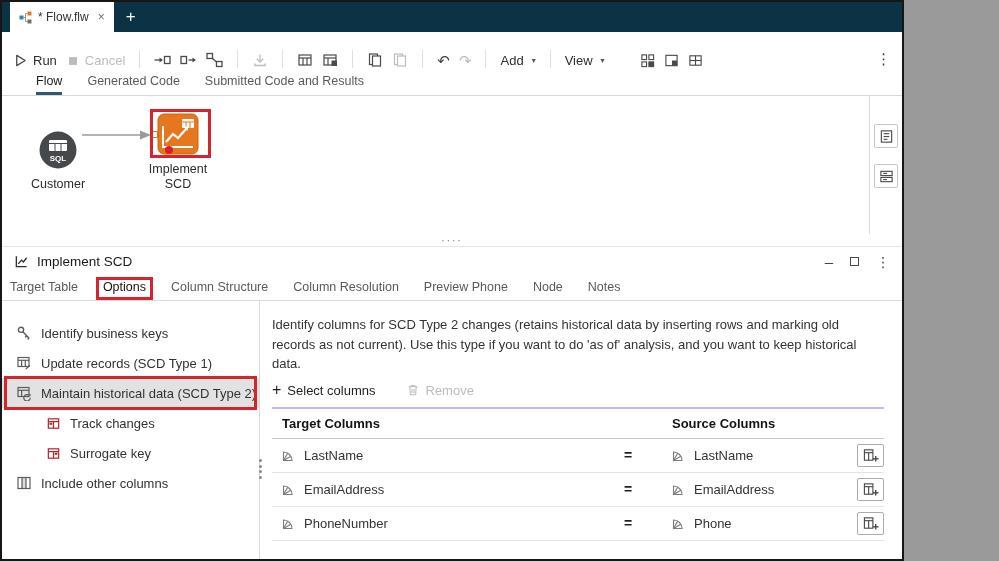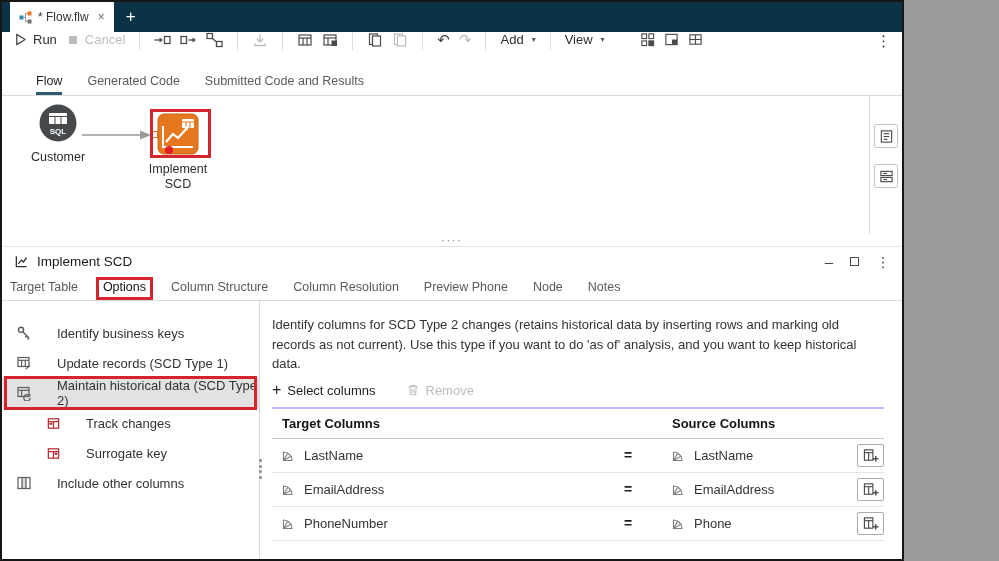--- a/index.html
+++ b/index.html
@@ -6,38 +6,38 @@
   body{margin:0;background:#9a9a9a;font-family:"Liberation Sans",sans-serif;}
   .page{width:904px;height:561px;border:2px solid #161616;background:#fff;display:flex;flex-direction:column;position:relative;overflow:hidden;}
 
   
   .tabbar{flex:0 0 30px;background:#0c3246;display:flex;align-items:stretch;padding-left:8px;}
   .doc-tab{background:#fff;display:flex;align-items:center;gap:6px;padding:0 9px;font-size:12px;color:#333;}
   .tab-close{color:#6d6d6d;font-size:12px;margin-left:3px;}
   .new-tab{color:#fff;font-size:17px;display:flex;align-items:center;padding:0 12px;}
 
   
-  .toolbar{flex:0 0 36px;display:flex;align-items:flex-start;gap:9px;padding:0 11px;font-size:13px;color:#2e2e2e;}
+  .toolbar{flex:0 0 36px;display:flex;align-items:flex-end;gap:9px;padding:0 11px;font-size:13px;color:#2e2e2e;}
   .tb-btn{display:flex;align-items:center;gap:5px;}
   .tb-ico{color:#4a4a4a;display:flex;}
   .disabled{color:#bcbcbc !important;}
   .sep{width:1px;height:18px;background:#dedede;margin:0 5px;flex:0 0 1px;}
   .caret{font-size:8px;color:#555;margin-left:3px;}
   .glyph-btn{font-size:15px;color:#3f3f3f;line-height:1;}
   .kebab{margin-left:auto;font-size:15px;color:#3f3f3f;}
 
   
   .viewtabs{flex:0 0 28px;display:flex;gap:25px;padding:0 34px;border-bottom:1px solid #d9d9d9;font-size:12.5px;color:#5a5a5a;}
   .vtab{display:flex;align-items:center;border-bottom:3px solid transparent;padding-top:2px;}
   .vtab.active{color:#1d1d1d;border-bottom-color:#2c5a73;}
 
   
   .canvas{flex:0 0 138px;position:relative;background:#fff;}
   .node{position:absolute;width:90px;display:flex;flex-direction:column;align-items:center;gap:7px;font-size:12.5px;color:#2b2b2b;text-align:center;line-height:1.2;}
-  .node-customer{left:11px;top:7px;}
+  .node-customer{left:11px;top:34px;}
   .node-scd{left:131px;top:17px;}
   .icon-wrap{position:relative;width:42px;height:42px;}
   .err-dot{position:absolute;left:8px;top:33px;width:8px;height:8px;border-radius:50%;background:#e11c26;}
   .annot{border:3px solid #d4252e;position:absolute;pointer-events:none;z-index:5;}
   .annot-node{left:-7px;right:-12px;top:-4px;bottom:-3px;}
   .edge{position:absolute;left:80px;top:33px;}
   .port{position:absolute;left:149px;top:35px;width:7px;height:7px;background:#fff;border:1.5px solid #e5781f;}
   .side-strip{position:absolute;right:0;top:0;bottom:0;width:33px;background:#fff;border-left:1px solid #dcdcdc;display:flex;flex-direction:column;align-items:center;gap:16px;padding-top:28px;}
   .strip-btn{width:24px;height:24px;border:1px solid #c6c6c6;border-radius:2px;display:flex;align-items:center;justify-content:center;color:#4a4a4a;background:#fff;}
 
@@ -53,21 +53,21 @@
 
   .panel-tabs{flex:0 0 25px;display:flex;gap:25px;padding:0 8px;border-bottom:1px solid #dadada;font-size:12.5px;color:#5a5a5a;}
   .ptab{display:flex;align-items:center;border-bottom:3px solid transparent;padding-top:1px;position:relative;}
   .ptab.active{color:#141414;border-bottom-color:#2c5a73;}
   .annot-tab{left:-7px;right:-7px;top:1px;bottom:-3px;}
 
   .preview-row{flex:0 0 30px;display:flex;align-items:center;gap:7px;padding:0 13px;color:#ababab;font-size:13px;}
 
   .panel-body{flex:1;display:flex;min-height:0;}
   .sidebar{flex:0 0 258px;border-right:1px solid #d9d9d9;padding-top:17px;position:relative;font-size:13px;color:#323232;}
-  .sb-item{height:30px;display:flex;align-items:center;gap:25px;padding-left:14px;position:relative;}
+  .sb-item{height:30px;display:flex;align-items:center;gap:9px;padding-left:14px;position:relative;}
   .sb-item.child{padding-left:44px;}
   .sb-item.selected{background:#e2e2e2;}
   .annot-row{left:2px;right:2px;top:-2px;bottom:-2px;}
   .sb-icon{color:#5c5c5c;display:flex;flex:0 0 auto;}
   .sb-icon.red{color:#b5282d;}
   .sb-handle{position:absolute;right:-3px;top:158px;display:flex;flex-direction:column;gap:2.5px;z-index:2;}
   .sb-handle i{width:3px;height:3px;border-radius:50%;background:#8a8a8a;display:block;}
 
   .content{flex:1;padding:14px 18px 0 12px;font-size:13px;color:#333;min-width:0;}
   .desc{line-height:1.5;margin:0 0 9px 0;max-width:720px;}

